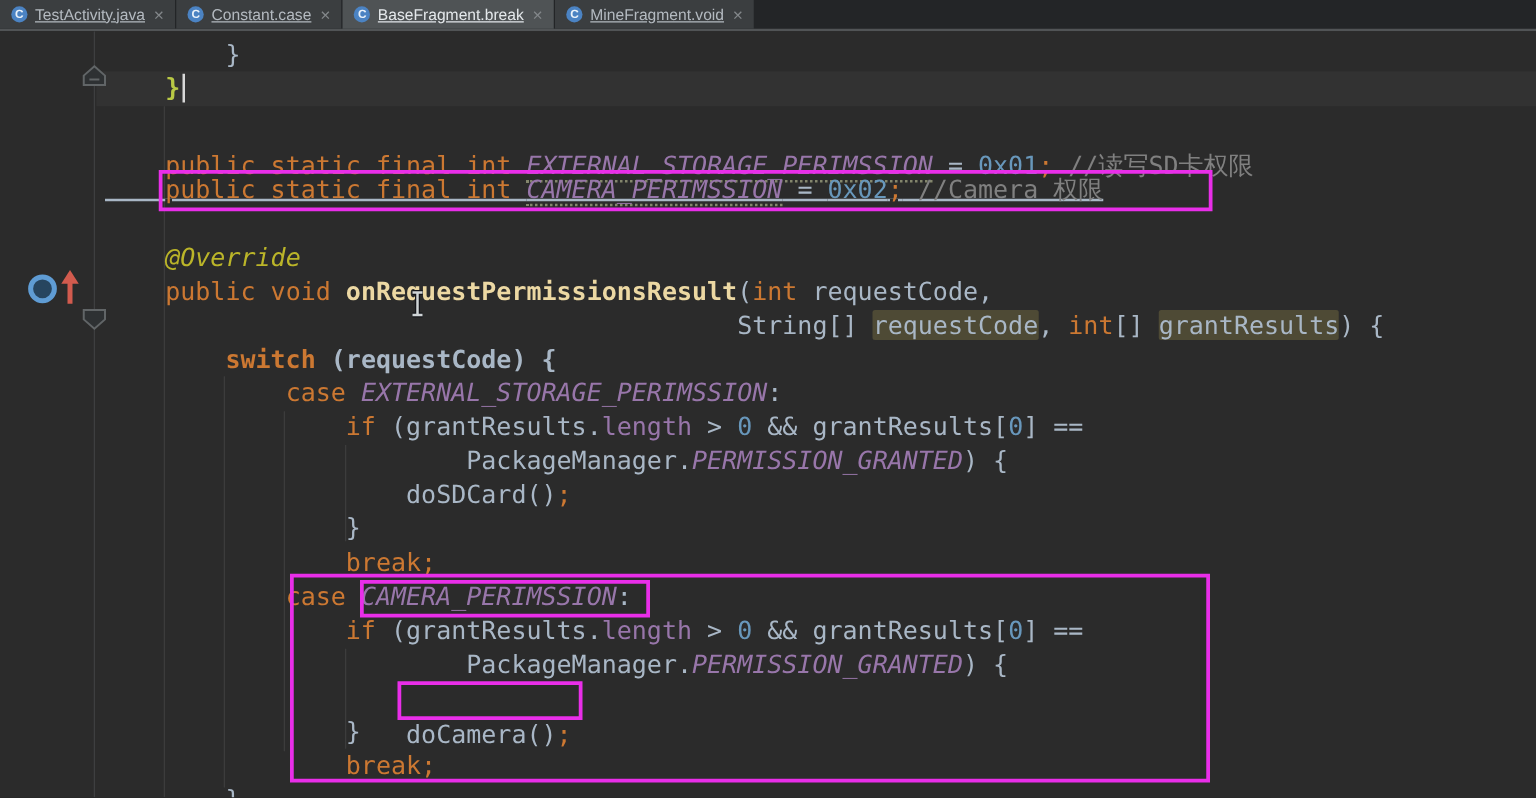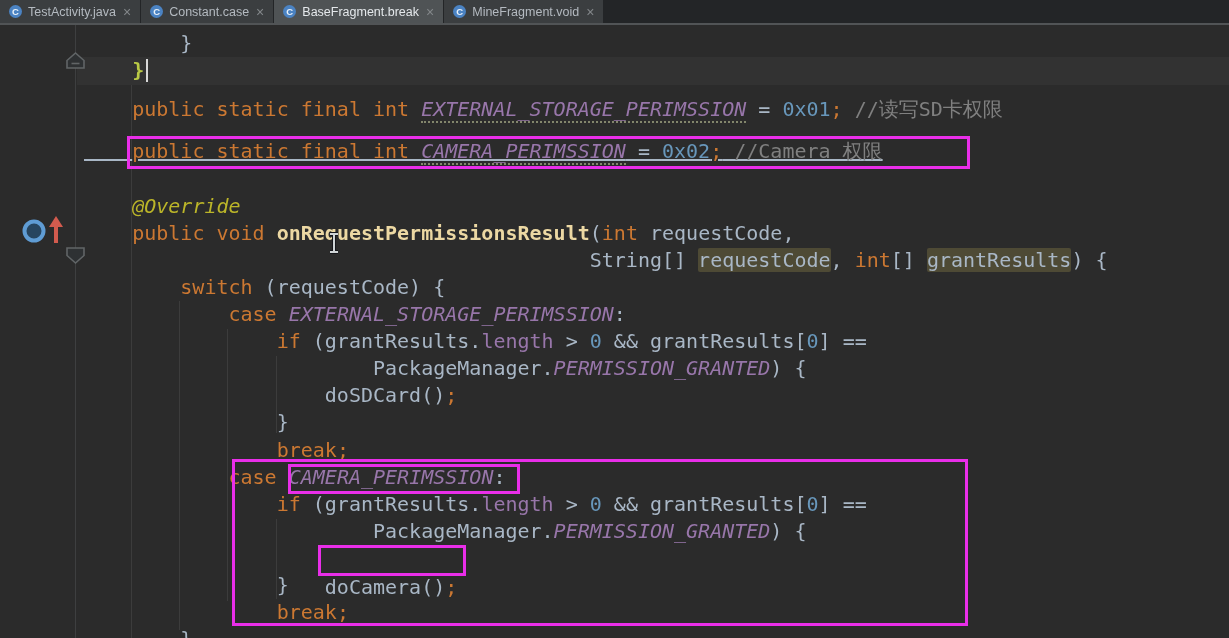--- a/index.html
+++ b/index.html
@@ -5,21 +5,21 @@
   html,body{margin:0;padding:0;width:1229px;height:638px;overflow:hidden;background:#2b2b2b;}
   *{box-sizing:border-box;}
   #stage{position:relative;width:1229px;height:638px;font-family:"Liberation Sans",sans-serif;}
 
   
   .tabbar{position:absolute;top:0;left:0;right:0;height:25px;background:#232527;
           border-bottom:2px solid #515456;display:flex;align-items:stretch;}
   .tab{display:flex;align-items:center;gap:6px;padding:0 9px;background:#3b3e40;
        margin-right:1px;cursor:default;height:23px;}
   .tab.active{background:#4f5355;}
-  .tab-label{font-size:12.5px;color:#b4bac0;white-space:nowrap;}
+  .tab-label{font-size:12.5px;color:#b4bac0;white-space:nowrap;text-decoration:underline;}
   .tab.active .tab-label{color:#e4e8eb;}
   .class-icon{width:13px;height:13px;border-radius:50%;background:#4b83c3;color:#eaf2fa;
               font-size:9.5px;font-weight:bold;display:flex;align-items:center;justify-content:center;flex:0 0 auto;}
   .tab-close{color:#83878a;font-size:14px;line-height:12px;margin-left:1px;}
 
   
   .editor{position:absolute;top:25px;left:0;right:0;bottom:0;background:var(--background,#2b2b2b);overflow:hidden;}
   .gutter{position:absolute;left:0;top:0;bottom:0;width:76px;background:var(--background,#2b2b2b);
           border-right:1px solid #3e3f40;z-index:3;}
   .caret-line{position:absolute;left:77px;right:0;height:28px;background:var(--caret_line,#323232);z-index:0;}
@@ -81,27 +81,27 @@
         <div class="indent-guide" style="left: 179px; top: 276px; height: 329px;"></div>
         <div class="indent-guide" style="left: 227px; top: 304px; height: 272px;"></div>
         <div class="indent-guide" style="left: 276px; top: 331px; height: 77px;"></div>
         <div class="indent-guide" style="left: 276px; top: 494px; height: 80px;"></div>
       </div>
 
     <div>
         <div class="code-line" style="top: 5px;"><span>        </span><span class="s-pl">}</span></div>
         <div class="code-line" style="top: 32.1px;"><span>    </span><span class="s-bm">}</span></div>
         <div class="code-line" style="top: 59.2px;"><span></span></div>
-        <div class="code-line" style="top: 71px;"><span>    </span><span class="s-kw">public static final int </span><span class="s-cnu">EXTERNAL_STORAGE_PERIMSSION</span><span class="s-pl"> = </span><span class="s-num">0x01</span><span class="s-sm">;</span><span class="s-cm"> //读写SD卡权限</span></div>
+        <div class="code-line" style="top: 94px;"><span>    </span><span class="s-kw">public static final int </span><span class="s-cnu">EXTERNAL_STORAGE_PERIMSSION</span><span class="s-pl"> = </span><span class="s-num">0x01</span><span class="s-sm">;</span><span class="s-cm"> //读写SD卡权限</span></div>
         <div class="code-line" style="top: 113.4px; text-decoration: underline;"><span>    </span><span class="s-kw">public static final int </span><span class="s-cnu">CAMERA_PERIMSSION</span><span class="s-pl"> = </span><span class="s-num">0x02</span><span class="s-sm">;</span><span class="s-cm"> //Camera 权限</span></div>
         <div class="code-line" style="top: 140.5px;"><span></span></div>
         <div class="code-line" style="top: 167.6px;"><span>    </span><span class="s-an">@Override</span></div>
         <div class="code-line" style="top: 194.7px;"><span>    </span><span class="s-kw">public void </span><span class="s-md">onRequestPermissionsResult</span><span class="s-pl">(</span><span class="s-kw">int</span><span class="s-pl"> requestCode,</span></div>
         <div class="code-line" style="top: 221.8px;"><span>                                          </span><span class="s-pl">String[] </span><span class="s-hl">requestCode</span><span class="s-pl">, </span><span class="s-kw">int</span><span class="s-pl">[] </span><span class="s-hl">grantResults</span><span class="s-pl">) {</span></div>
-        <div class="code-line" style="top: 248.9px;"><span>        </span><span class="s-kw">switch</span><span class="s-pl"> (requestCode) {</span></div>
+        <div class="code-line" style="top: 248.9px; font-weight: bold;"><span>        </span><span class="s-kw">switch</span><span class="s-pl"> (requestCode) {</span></div>
         <div class="code-line" style="top: 276px;"><span>            </span><span class="s-kw">case </span><span class="s-cn">EXTERNAL_STORAGE_PERIMSSION</span><span class="s-pl">:</span></div>
         <div class="code-line" style="top: 303.1px;"><span>                </span><span class="s-kw">if</span><span class="s-pl"> (grantResults.</span><span class="s-fd">length</span><span class="s-pl"> &gt; </span><span class="s-num">0</span><span class="s-pl"> &amp;&amp; grantResults[</span><span class="s-num">0</span><span class="s-pl">] ==</span></div>
         <div class="code-line" style="top: 330.2px;"><span>                        </span><span class="s-pl">PackageManager.</span><span class="s-cn">PERMISSION_GRANTED</span><span class="s-pl">) {</span></div>
         <div class="code-line" style="top: 357.3px;"><span>                    </span><span class="s-pl">doSDCard()</span><span class="s-sm">;</span></div>
         <div class="code-line" style="top: 384.4px;"><span>                </span><span class="s-pl">}</span></div>
         <div class="code-line" style="top: 411.5px;"><span>                </span><span class="s-kw">break</span><span class="s-sm">;</span></div>
         <div class="code-line" style="top: 438.6px;"><span>            </span><span class="s-kw">case </span><span class="s-cn">CAMERA_PERIMSSION</span><span class="s-pl">:</span></div>
         <div class="code-line" style="top: 465.7px;"><span>                </span><span class="s-kw">if</span><span class="s-pl"> (grantResults.</span><span class="s-fd">length</span><span class="s-pl"> &gt; </span><span class="s-num">0</span><span class="s-pl"> &amp;&amp; grantResults[</span><span class="s-num">0</span><span class="s-pl">] ==</span></div>
         <div class="code-line" style="top: 492.8px;"><span>                        </span><span class="s-pl">PackageManager.</span><span class="s-cn">PERMISSION_GRANTED</span><span class="s-pl">) {</span></div>
         <div class="code-line" style="top: 549px;"><span>                    </span><span class="s-pl">doCamera()</span><span class="s-sm">;</span></div>

